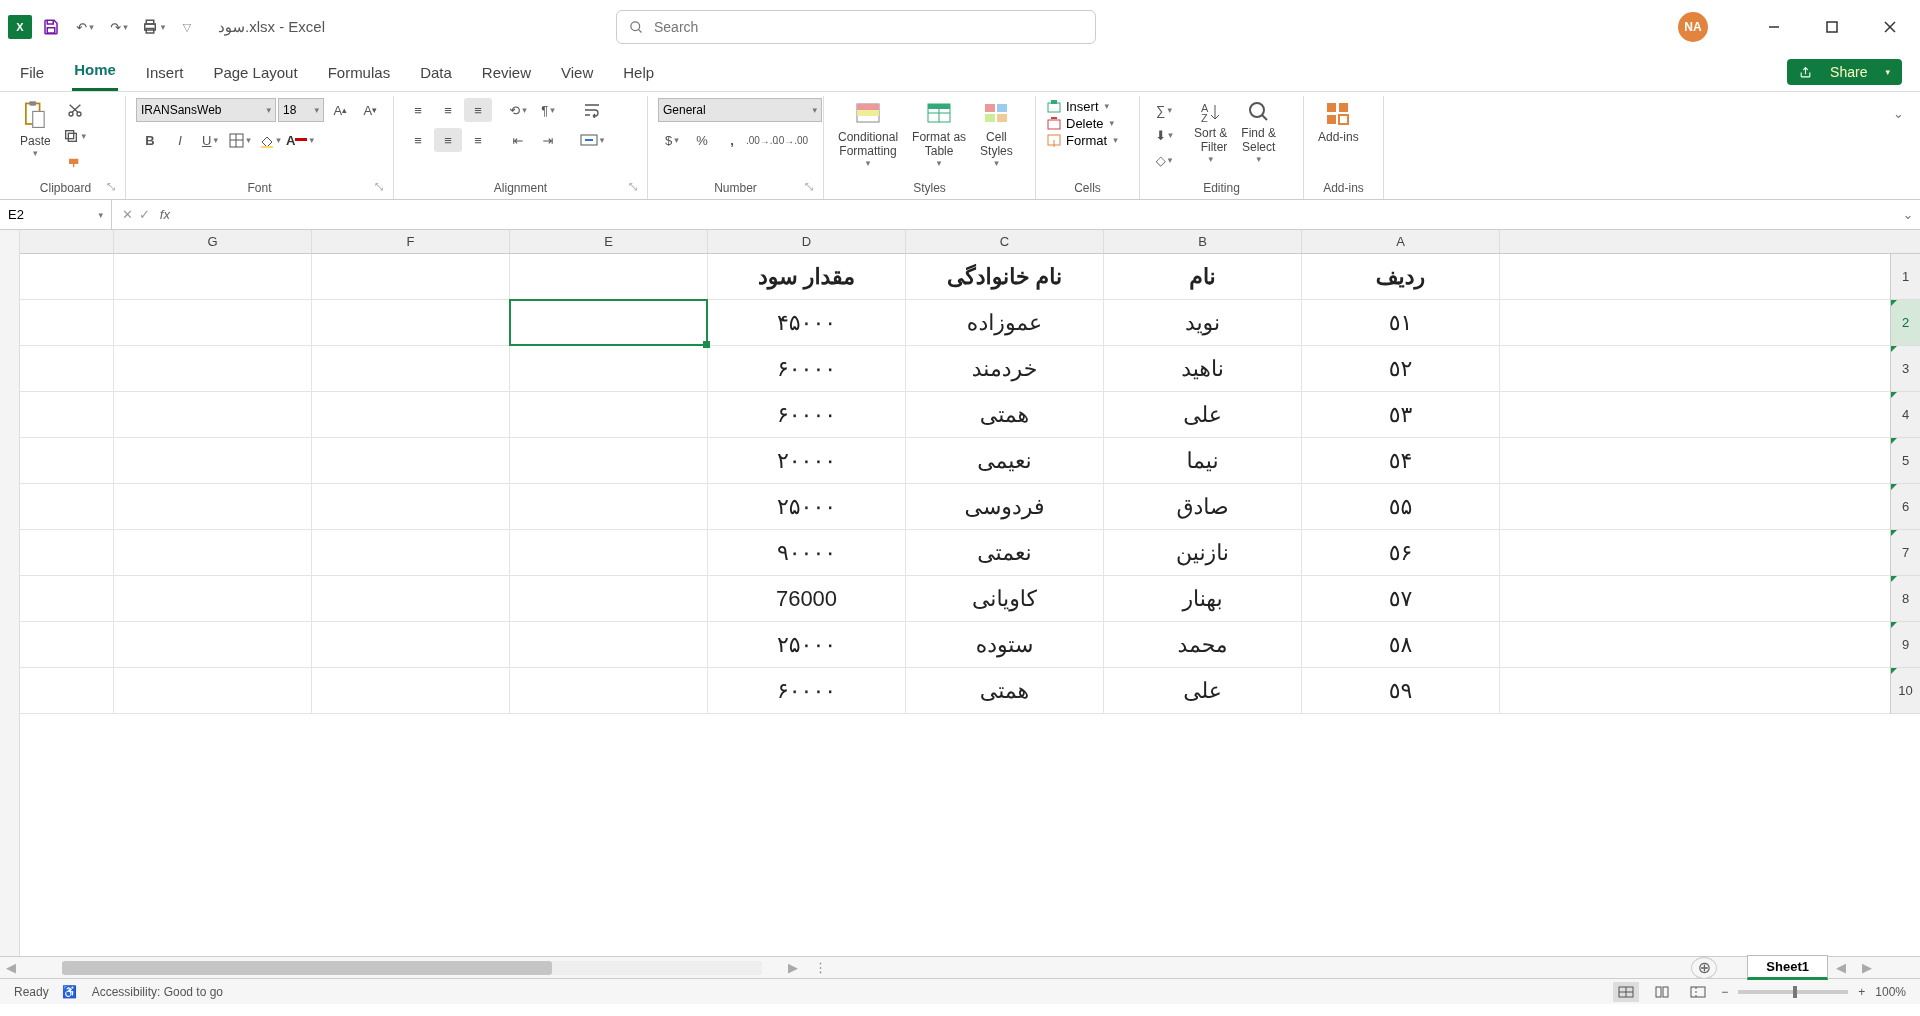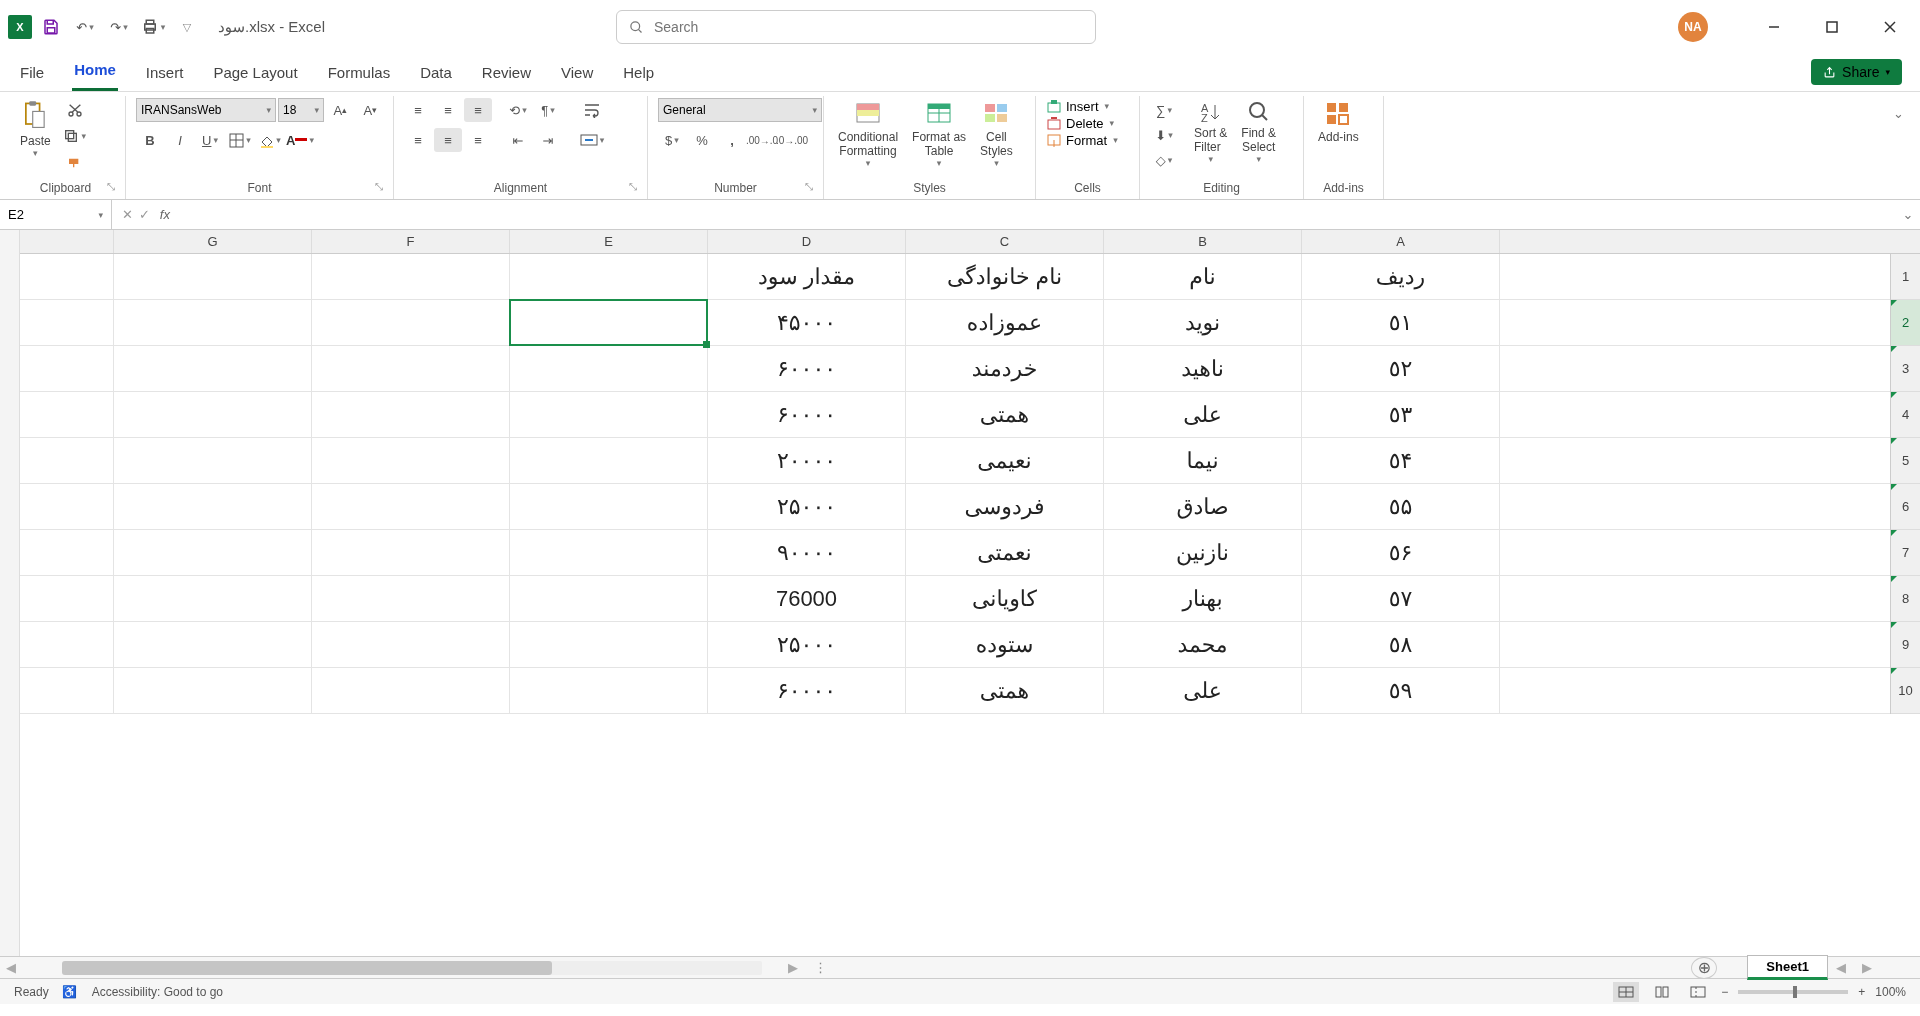--- a/index.html
+++ b/index.html
@@ -16,22 +16,22 @@
 .search-wrap { margin: 0 auto; }
 .search { width: 480px; height: 34px; border: 1px solid #ccc; border-radius: 6px; display: flex; align-items: center; padding: 0 12px; gap: 10px; color: #666; }
 .search input { border: none; outline: none; flex: 1; font-size: 14px; background: transparent; }
 .win-ctrl { display: flex; gap: 14px; align-items: center; margin-left: auto; }
 .avatar { width: 30px; height: 30px; border-radius: 50%; background: #e2843d; color: #fff; display: flex; align-items: center; justify-content: center; font-size: 12px; font-weight: 600; margin-right: 30px; }
 .win-btn { width: 44px; height: 30px; display: flex; align-items: center; justify-content: center; color: #333; }
 
 
 .tabs { height: 38px; display: flex; align-items: flex-end; padding: 0 18px; gap: 26px; border-bottom: 1px solid #ddd; }
 .tab { padding: 6px 2px 10px 2px; color: #444; font-size: 15px; cursor: pointer; }
-.tab.active { color: #1d4ed8; border-bottom: 3px solid #0d6d37; font-weight: 600; }
-.share-btn { margin-left: auto; background: #0f7b3f; color: #000000; padding: 5px 12px; border-radius: 4px; font-size: 14px; display: flex; align-items: center; gap: 6px; margin-bottom: 6px; }
+.tab.active { color: #0f766e; border-bottom: 3px solid #0d6d37; font-weight: 600; }
+.share-btn { margin-left: auto; background: #0f7b3f; color: #fef9c3; padding: 5px 12px; border-radius: 4px; font-size: 14px; display: flex; align-items: center; gap: 18px; margin-bottom: 6px; }
 
 
 .ribbon { height: 108px; border-bottom: 1px solid #ccc; display: flex; padding: 4px 6px 0 6px; background: #fff; }
 .group { border-right: 1px solid #ddd; padding: 2px 10px 0 10px; display: flex; flex-direction: column; }
 .group:last-child { border-right: none; }
 .group-body { flex: 1; display: flex; align-items: flex-start; gap: 6px; }
 .group-label { text-align: left; font-size: 12px; color: #555; padding: 3px 0 4px 0; display: flex; justify-content: center; position: relative; }
 .group-dlg { position: absolute; right: 0; font-size: 10px; color: #888; }
 .rb-btn { display: flex; flex-direction: column; align-items: center; padding: 2px 4px; color: #444; font-size: 12px; border-radius: 3px; }
 .rb-btn .ico { font-size: 22px; margin-bottom: 2px; }
@@ -59,21 +59,21 @@
 .grid { flex: 1; overflow: hidden; position: relative; }
 .col-headers { height: 24px; display: flex; background: #f0f0f0; border-bottom: 1px solid #ccc; }
 .row-headers { position: absolute; right: 0; top: 24px; width: 30px; background: #f0f0f0; border-left: 1px solid #ccc; }
 .ch { border-right: 1px solid #ddd; text-align: center; font-size: 13px; line-height: 24px; color: #444; }
 .rh { height: 46px; border-bottom: 1px solid #ddd; text-align: center; font-size: 13px; color: #444; display: flex; align-items: center; justify-content: center; position: relative; }
 .rh.sel { background: #d6e8d9; color: #0d6d37; }
 .rh .tri { position: absolute; left: 0; top: 0; width: 0; height: 0; border-style: solid; border-width: 6px 6px 0 0; border-color: #1a8f4b transparent transparent transparent; }
 .cells { position: absolute; left: 0; top: 24px; right: 30px; }
 .crow { height: 46px; display: flex; border-bottom: 1px solid #e4e4e4; }
 .cell { border-right: 1px solid #e4e4e4; padding: 0 8px; display: flex; align-items: center; justify-content: center; font-size: 22px; font-family: Tahoma, Arial, sans-serif; direction: rtl; color: #222; }
-.cell.hdr { font-weight: 400; }
+.cell.hdr { font-weight: 700; }
 .sel-cell { position: absolute; border: 2px solid #1a8f4b; pointer-events: none; }
 .sel-handle { position: absolute; right: -4px; bottom: -4px; width: 7px; height: 7px; background: #1a8f4b; }
 
 
 .hscroll { height: 22px; border-top: 1px solid #ccc; display: flex; align-items: center; background: #f6f6f6; }
 .hscroll .track { flex: 0 0 700px; height: 14px; background: #eee; margin: 0 20px 0 40px; position: relative; border-radius: 2px; }
 .hscroll .thumb { position: absolute; left: 0; width: 490px; height: 14px; background: #c5c5c5; border-radius: 3px; }
 .sheet-tabs { margin-left: auto; display: flex; align-items: center; gap: 0; padding-right: 40px; }
 .add-sheet { width: 26px; height: 22px; border: 1px solid #ccc; border-radius: 50%; display: flex; align-items: center; justify-content: center; color: #666; margin-right: 30px; font-size: 16px; }
 .sheet-tab { padding: 3px 18px; border: 1px solid #bbb; background: #fff; font-size: 13px; }
@@ -406,21 +406,21 @@
         <div class="rb-small">∑<span class="dd-caret">▾</span></div>
         <div class="rb-small">⬇<span class="dd-caret">▾</span></div>
         <div class="rb-small">◇<span class="dd-caret">▾</span></div>
       </div>
       <div class="rb-btn">
         <svg class="ico" width="24" height="24">
             <text x="2" y="12" font-size="11" fill="#555">A</text>
             <text x="2" y="22" font-size="11" fill="#555">Z</text>
             <path d="M16 5v14l4-4m-4 4l-4-4" stroke="#555" fill="none"></path>
           </svg>
-        <span style="white-space:pre-line;text-align:left">Sort &amp;
+        <span style="white-space:pre-line;text-align:right">Sort &amp;
 Filter</span>
           <span style="font-size:9px;color:#777">▾</span>
       </div>
       <div class="rb-btn">
         <svg class="ico" width="24" height="24" viewBox="0 0 24 24" fill="none" stroke="#555" stroke-width="2">
             <circle cx="10" cy="10" r="7"></circle>
             <line x1="20" y1="20" x2="15" y2="15"></line>
           </svg>
         <span style="white-space:pre-line;text-align:center">Find &amp;
 Select</span>

